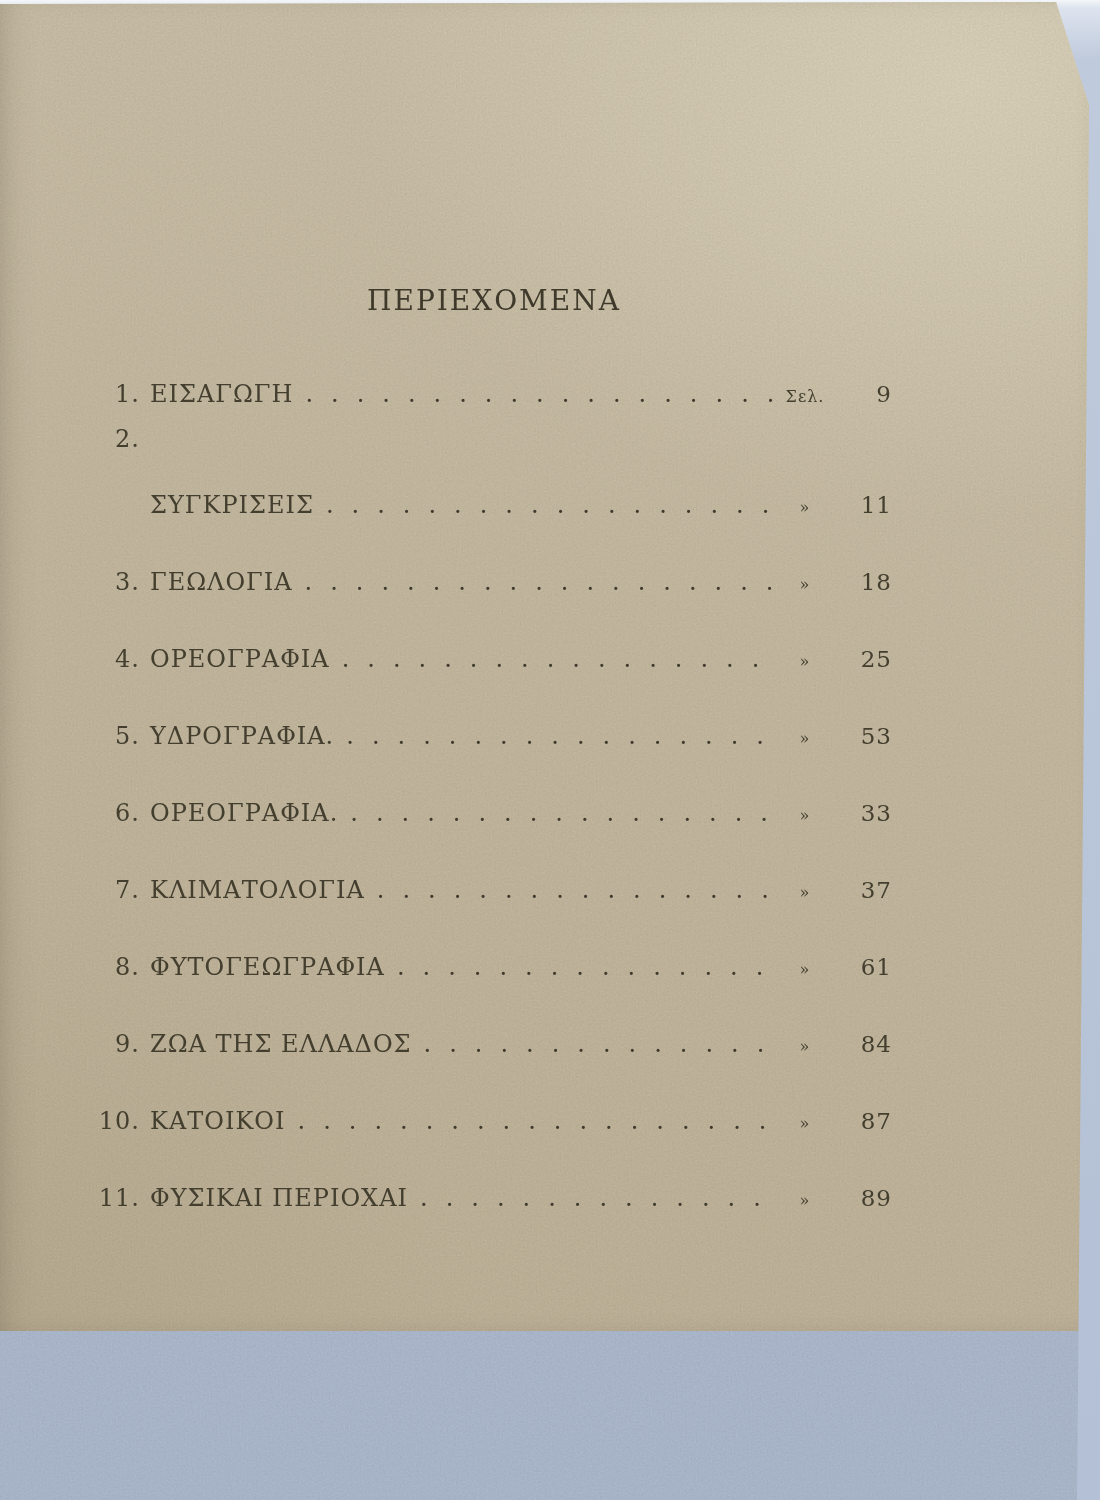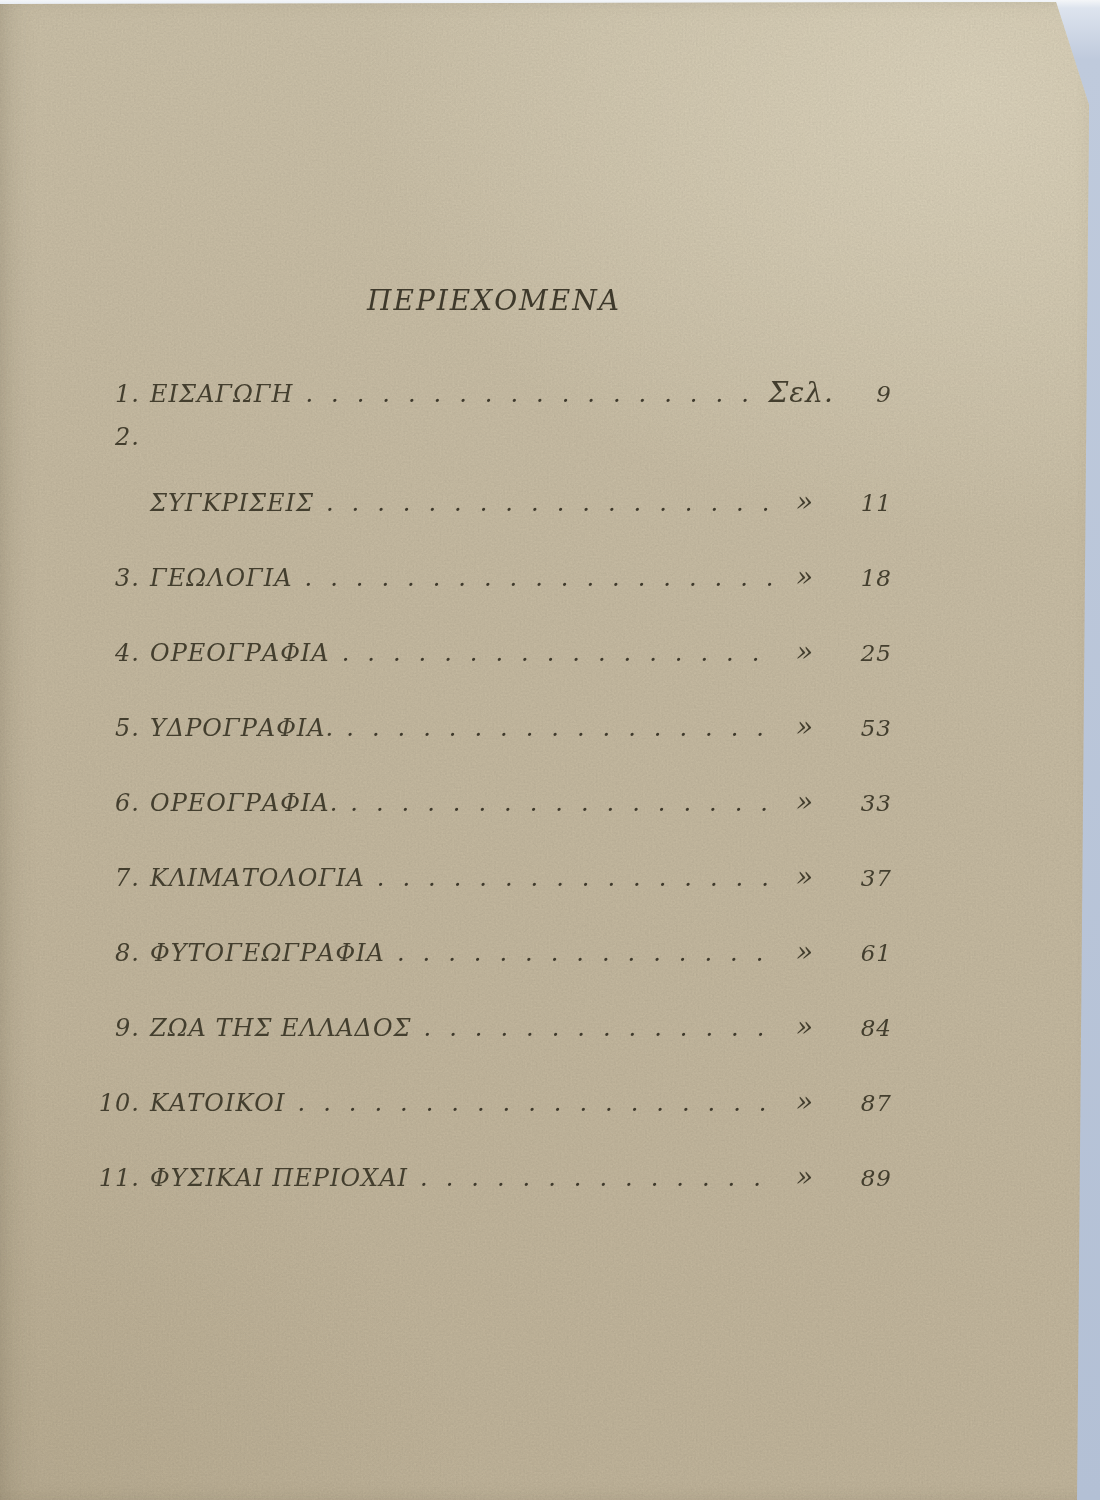--- a/index.html
+++ b/index.html
@@ -2,45 +2,44 @@
 <html><head>
 <meta charset="utf-8">
 <style>
   html,body{margin:0;padding:0;}
   body{
     width:1100px;height:1500px;position:relative;overflow:hidden;
     background:linear-gradient(180deg,#f4f6f8 0px,#dde4ee 8px,#bfcadc 60px,#b3c0d5 100%);
     font-family:"DejaVu Serif","Liberation Serif",serif;
   }
   .sheet{
-    position:absolute;left:0;top:0;width:1100px;height:1500px;
+    position:absolute;left:0;top:0;width:1100px;height:1331px;
     clip-path:polygon(0px 4px,1056px 2px,1089px 105px,1077px 1500px,0px 1500px);
     background:
       radial-gradient(1100px 800px at 88% 6%, rgba(229,220,196,.85) 0%, rgba(229,220,196,0) 55%),
       radial-gradient(900px 900px at -5% 105%, rgba(176,163,134,.35) 0%, rgba(176,163,134,0) 60%),
       linear-gradient(200deg,#d6ccb3 0%,#cdc1a7 45%,#c6b99e 100%);
     box-shadow:inset 18px 0 34px -20px rgba(90,80,60,.35), inset -14px 0 22px -14px rgba(120,110,85,.30);
-    font-style:italic;
   }
   .grain{position:absolute;left:0;top:0;pointer-events:none;}
   .toc{position:absolute;left:96px;top:284px;width:796px;color:#433e2e;}
   .toc-title{
     margin:0 0 30px 0;text-align:center;font-size:28px;font-weight:normal;
     letter-spacing:2px;color:#3e392b;
   }
   .row{display:flex;align-items:baseline;line-height:31px;margin-bottom:12px;
        font-size:24px;letter-spacing:1px;white-space:nowrap;}
   .row.cont{margin-top:-9px;}
   .num{flex:0 0 44px;text-align:right;margin-right:10px;}
   .title{flex:0 0 auto;margin-top:32px;}
   .leader{
     flex:1 1 auto;overflow:hidden;white-space:nowrap;padding-left:12px;
     letter-spacing:18px;color:#3e392c;
   }
-  .colcell{flex:0 0 58px;text-align:center;font-size:28px;}
+  .colcell{flex:0 0 58px;text-align:center;font-size:16px;}
   .pg{flex:0 0 58px;text-align:right;font-size:23px;}
 </style>
 </head>
 <body>
 
 <div class="sheet">
   <svg class="grain" width="1100" height="1500" xmlns="http://www.w3.org/2000/svg">
     <filter id="grain-f">
       <feTurbulence type="fractalNoise" baseFrequency="0.55" numOctaves="2" seed="11" stitchTiles="stitch"></feTurbulence>
       <feColorMatrix type="matrix" values="0 0 0 0 0  0 0 0 0 0  0 0 0 0 0  0.55 0.45 0.35 0 0"></feColorMatrix>

